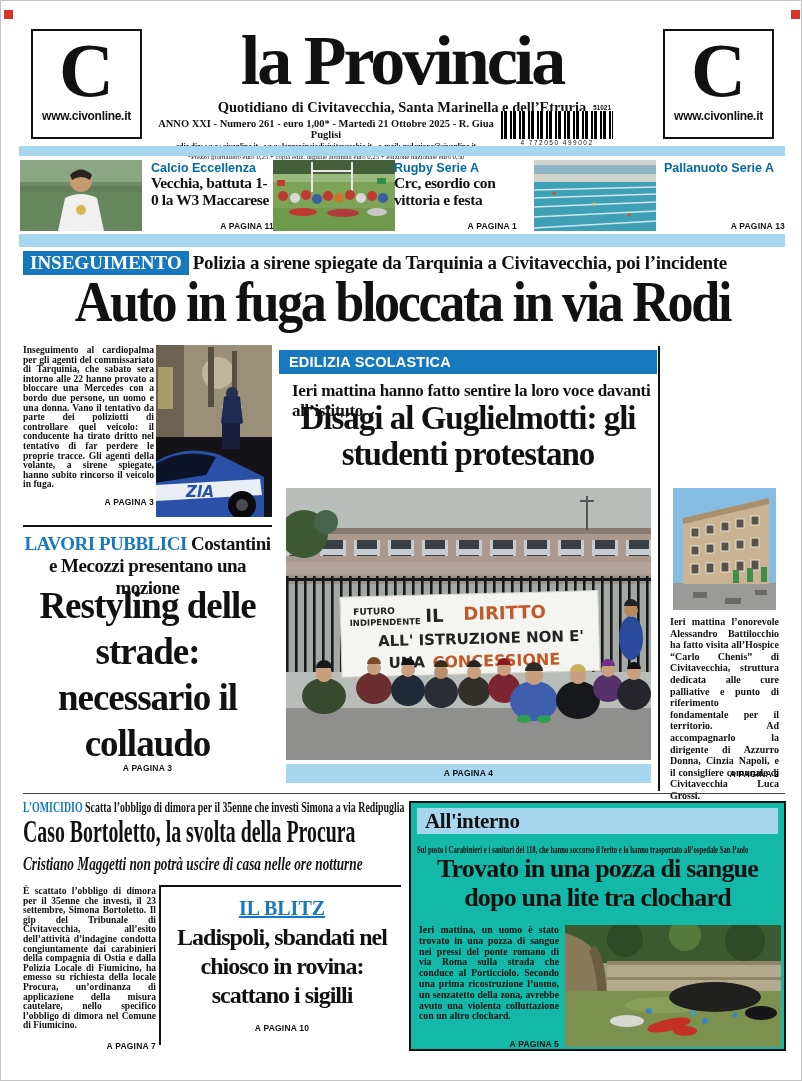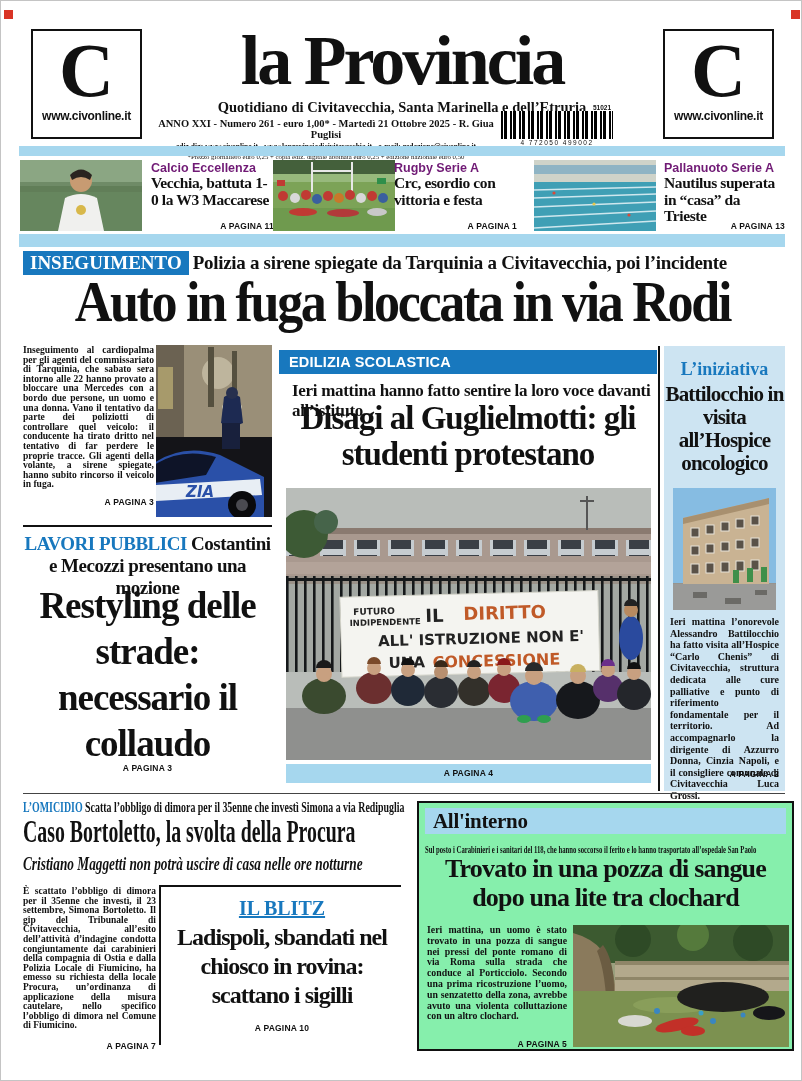--- a/index.html
+++ b/index.html
@@ -12,21 +12,21 @@
   .i{font-style:italic;}
   .ctr{text-align:center;}
   .sq{display:inline-block;white-space:nowrap;transform-origin:0 50%;transform:scaleX(var(--sx,1));}
   .sqc{display:inline-block;white-space:nowrap;transform-origin:50% 50%;transform:scaleX(var(--sx,1));}
   .bluebar{background:#a6d7ee;}
   .accent{color:#1878be;}
   .redmark{background:#d93425;width:9px;height:9px;}
   .logo-box{width:111px;height:110px;border:2px solid #111;box-sizing:border-box;background:#fff;text-align:center;}
   .logo-c{font-size:76px;font-weight:bold;line-height:78px;}
   .logo-url{font-family:"Liberation Sans","DejaVu Sans",sans-serif;font-weight:bold;font-size:12px;letter-spacing:-.3px;}
-  .kick-green{color:#701a75;font-family:"Liberation Sans","DejaVu Sans",sans-serif;font-weight:bold;font-size:12.5px;}
+  .kick-green{color:#0369a1;font-family:"Liberation Sans","DejaVu Sans",sans-serif;font-weight:bold;font-size:12.5px;}
   .strip-title{font-weight:bold;font-size:15.5px;line-height:1.07;letter-spacing:-.4px;}
   .pageref{font-family:"Liberation Sans","DejaVu Sans",sans-serif;font-weight:bold;font-size:8.5px;letter-spacing:.2px;}
   .lead-label{background:#1878be;color:#fff;font-weight:bold;font-size:19px;padding:1px 7px 2px 7px;}
   .banner-label{background:#1878be;color:#fff;font-family:"Liberation Sans","DejaVu Sans",sans-serif;font-weight:bold;font-size:14.5px;
                 line-height:24px;padding-left:10px;letter-spacing:.2px;}
   .body-txt{font-weight:bold;text-align:justify;}
   .hline{background:#111;}
   .vline{background:#111;}
   .photo{display:block;}
   svg text{font-family:"DejaVu Sans",sans-serif;}
@@ -124,21 +124,20 @@
         <path d="M0 47 L122 42" fill="none"></path>
       <path d="M0 57 L122 51" fill="none"></path>
         <path d="M0 68 L122 61" fill="none"></path>
     </g>
     <circle cx="20" cy="33" r="1.6" fill="#d84a3a"></circle>
       <circle cx="60" cy="44" r="1.6" fill="#e8c84a"></circle>
       <circle cx="95" cy="55" r="1.6" fill="#d84a3a"></circle>
   </svg>
   <div class="abs" style="left:663px;top:160px;width:121px;height:70px;">
     <div class="kick-green">Pallanuoto Serie A</div>
-    <div class="strip-title serif">Nautilus superata in “casa” da Trieste</div>
     <div class="abs pageref" style="right:0;bottom:0;">A PAGINA 13</div>
   </div>
 
   <div class="abs" style="left:22px;top:251px;width:762px;height:24px;white-space:nowrap;">
     <span class="lead-label serif">INSEGUIMENTO</span>
     <span class="serif b" style="font-size:19px;letter-spacing:-.3px;">Polizia a sirene spiegate da Tarquinia a Civitavecchia, poi l’incidente</span>
   </div>
   <div class="abs ctr" style="left:20px;top:272px;width:762px;height:60px;">
     <span class="sqc serif b" style="--sx:.93;font-size:56px;line-height:58px;letter-spacing:-2.5px;">Auto in fuga bloccata in via Rodi</span>
   </div>
@@ -270,24 +269,20 @@
           <path d="M-7 -32 a7 7 0 0 1 14 0 z" fill="#222"></path>
         </g>
     </g>
   </svg>
   <div class="abs bluebar" style="left:285px;top:763px;width:365px;height:19px;">
     <div class="pageref ctr" style="line-height:19px;">A PAGINA 4</div>
   </div>
 
   <div class="abs vline" style="left:657px;top:345px;width:2px;height:445px;"></div>
 
-  <div class="abs" style="left:663px;top:345px;width:121px;height:445px;background:#cde4f2;">
-    <div class="ctr serif b accent" style="margin-top:13px;font-size:18px;">L’iniziativa</div>
-    <div class="ctr serif b" style="margin-top:3px;font-size:21px;line-height:23px;letter-spacing:-.8px;">Battilocchio in visita all’Hospice oncologico</div>
-  </div>
   <svg class="abs photo" style="left:672px;top:487px;" width="103" height="122" viewBox="0 0 103 122">
     <rect width="103" height="122" fill="#96948f"></rect>
     <rect width="103" height="95" fill="#86bce2"></rect>
     <path d="M10 96 L10 30 L96 10 L96 96 Z" fill="#c9b393"></path>
     <path d="M10 30 L96 10 L96 16 L10 36 Z" fill="#a8906f"></path>
     <g fill="#5a5248" stroke="#e8e4da" stroke-width="1">
       <rect x="18" y="40" width="8" height="9"></rect>
         <rect x="33" y="37" width="8" height="9"></rect>
         <rect x="48" y="34" width="8" height="9"></rect>
         <rect x="63" y="31" width="8" height="9"></rect>
@@ -327,21 +322,21 @@
   </div>
   <div class="abs body-txt serif" style="left:22px;top:886px;width:133px;font-size:9.5px;line-height:9.6px;">È scattato l’obbligo di dimora per il 35enne che investì, il 23 settembre, Simona Bortoletto. Il gip del Tribunale di Civitavecchia, all’esito dell’attività d’indagine condotta congiuntamente dai carabinieri della compagnia di Ostia e dalla Polizia Locale di Fiumicino, ha emesso su richiesta della locale Procura, un’ordinanza di applicazione della misura cautelare, nello specifico l’obbligo di dimora nel Comune di Fiumicino.</div>
   <div class="abs pageref" style="left:22px;top:1040px;width:133px;text-align:right;">A PAGINA 7</div>
 
   <div class="abs hline" style="left:158px;top:884px;width:242px;height:2px;"></div>
   <div class="abs vline" style="left:158px;top:884px;width:2px;height:160px;"></div>
   <div class="abs ctr serif b accent" style="left:162px;top:896px;width:238px;font-size:20px;text-decoration:underline;">IL BLITZ</div>
   <div class="abs ctr serif b" style="left:162px;top:922px;width:238px;font-size:24px;line-height:29px;letter-spacing:-1px;">Ladispoli, sbandati nel chiosco in rovina: scattano i sigilli</div>
   <div class="abs pageref ctr" style="left:162px;top:1022px;width:238px;">A PAGINA 10</div>
 
-  <div class="abs" style="left:408px;top:800px;width:377px;height:250px;border:2.5px solid #111;box-sizing:border-box;background:#86efac;margin-left:8px;">
+  <div class="abs" style="left:408px;top:800px;width:377px;height:250px;border:2.5px solid #111;box-sizing:border-box;background:#14b8a6;">
     <div class="bluebar" style="margin:5px 6px 0 6px;height:26px;">
       <span class="serif b" style="font-size:21px;line-height:26px;padding-left:8px;letter-spacing:-.3px;">All'interno</span>
     </div>
     <div style="margin:5px 6px 0 6px;height:14px;">
       <span class="sq serif b" style="--sx:.64;font-size:10.5px;">Sul posto i Carabinieri e i sanitari del 118, che hanno soccorso il ferito e lo hanno trasportato all’ospedale San Paolo</span>
     </div>
     <div class="ctr serif b" style="margin:1px 6px 0 6px;font-size:26px;line-height:29px;letter-spacing:-.8px;">Trovato in una pozza di sangue dopo una lite tra clochard</div>
     <div class="abs body-txt serif" style="left:8px;top:122px;width:140px;font-size:9.8px;line-height:10.8px;">Ieri mattina, un uomo è stato trovato in una pozza di sangue nei pressi del ponte romano di via Roma sulla strada che conduce al Porticciolo. Secondo una prima ricostruzione l’uomo, un senzatetto della zona, avrebbe avuto una violenta colluttazione con un altro clochard.</div>
     <div class="abs pageref" style="left:8px;top:236px;width:140px;text-align:right;">A PAGINA 5</div>
     <svg class="abs photo" style="left:154px;top:122px;" width="216" height="122" viewBox="0 0 216 122">

